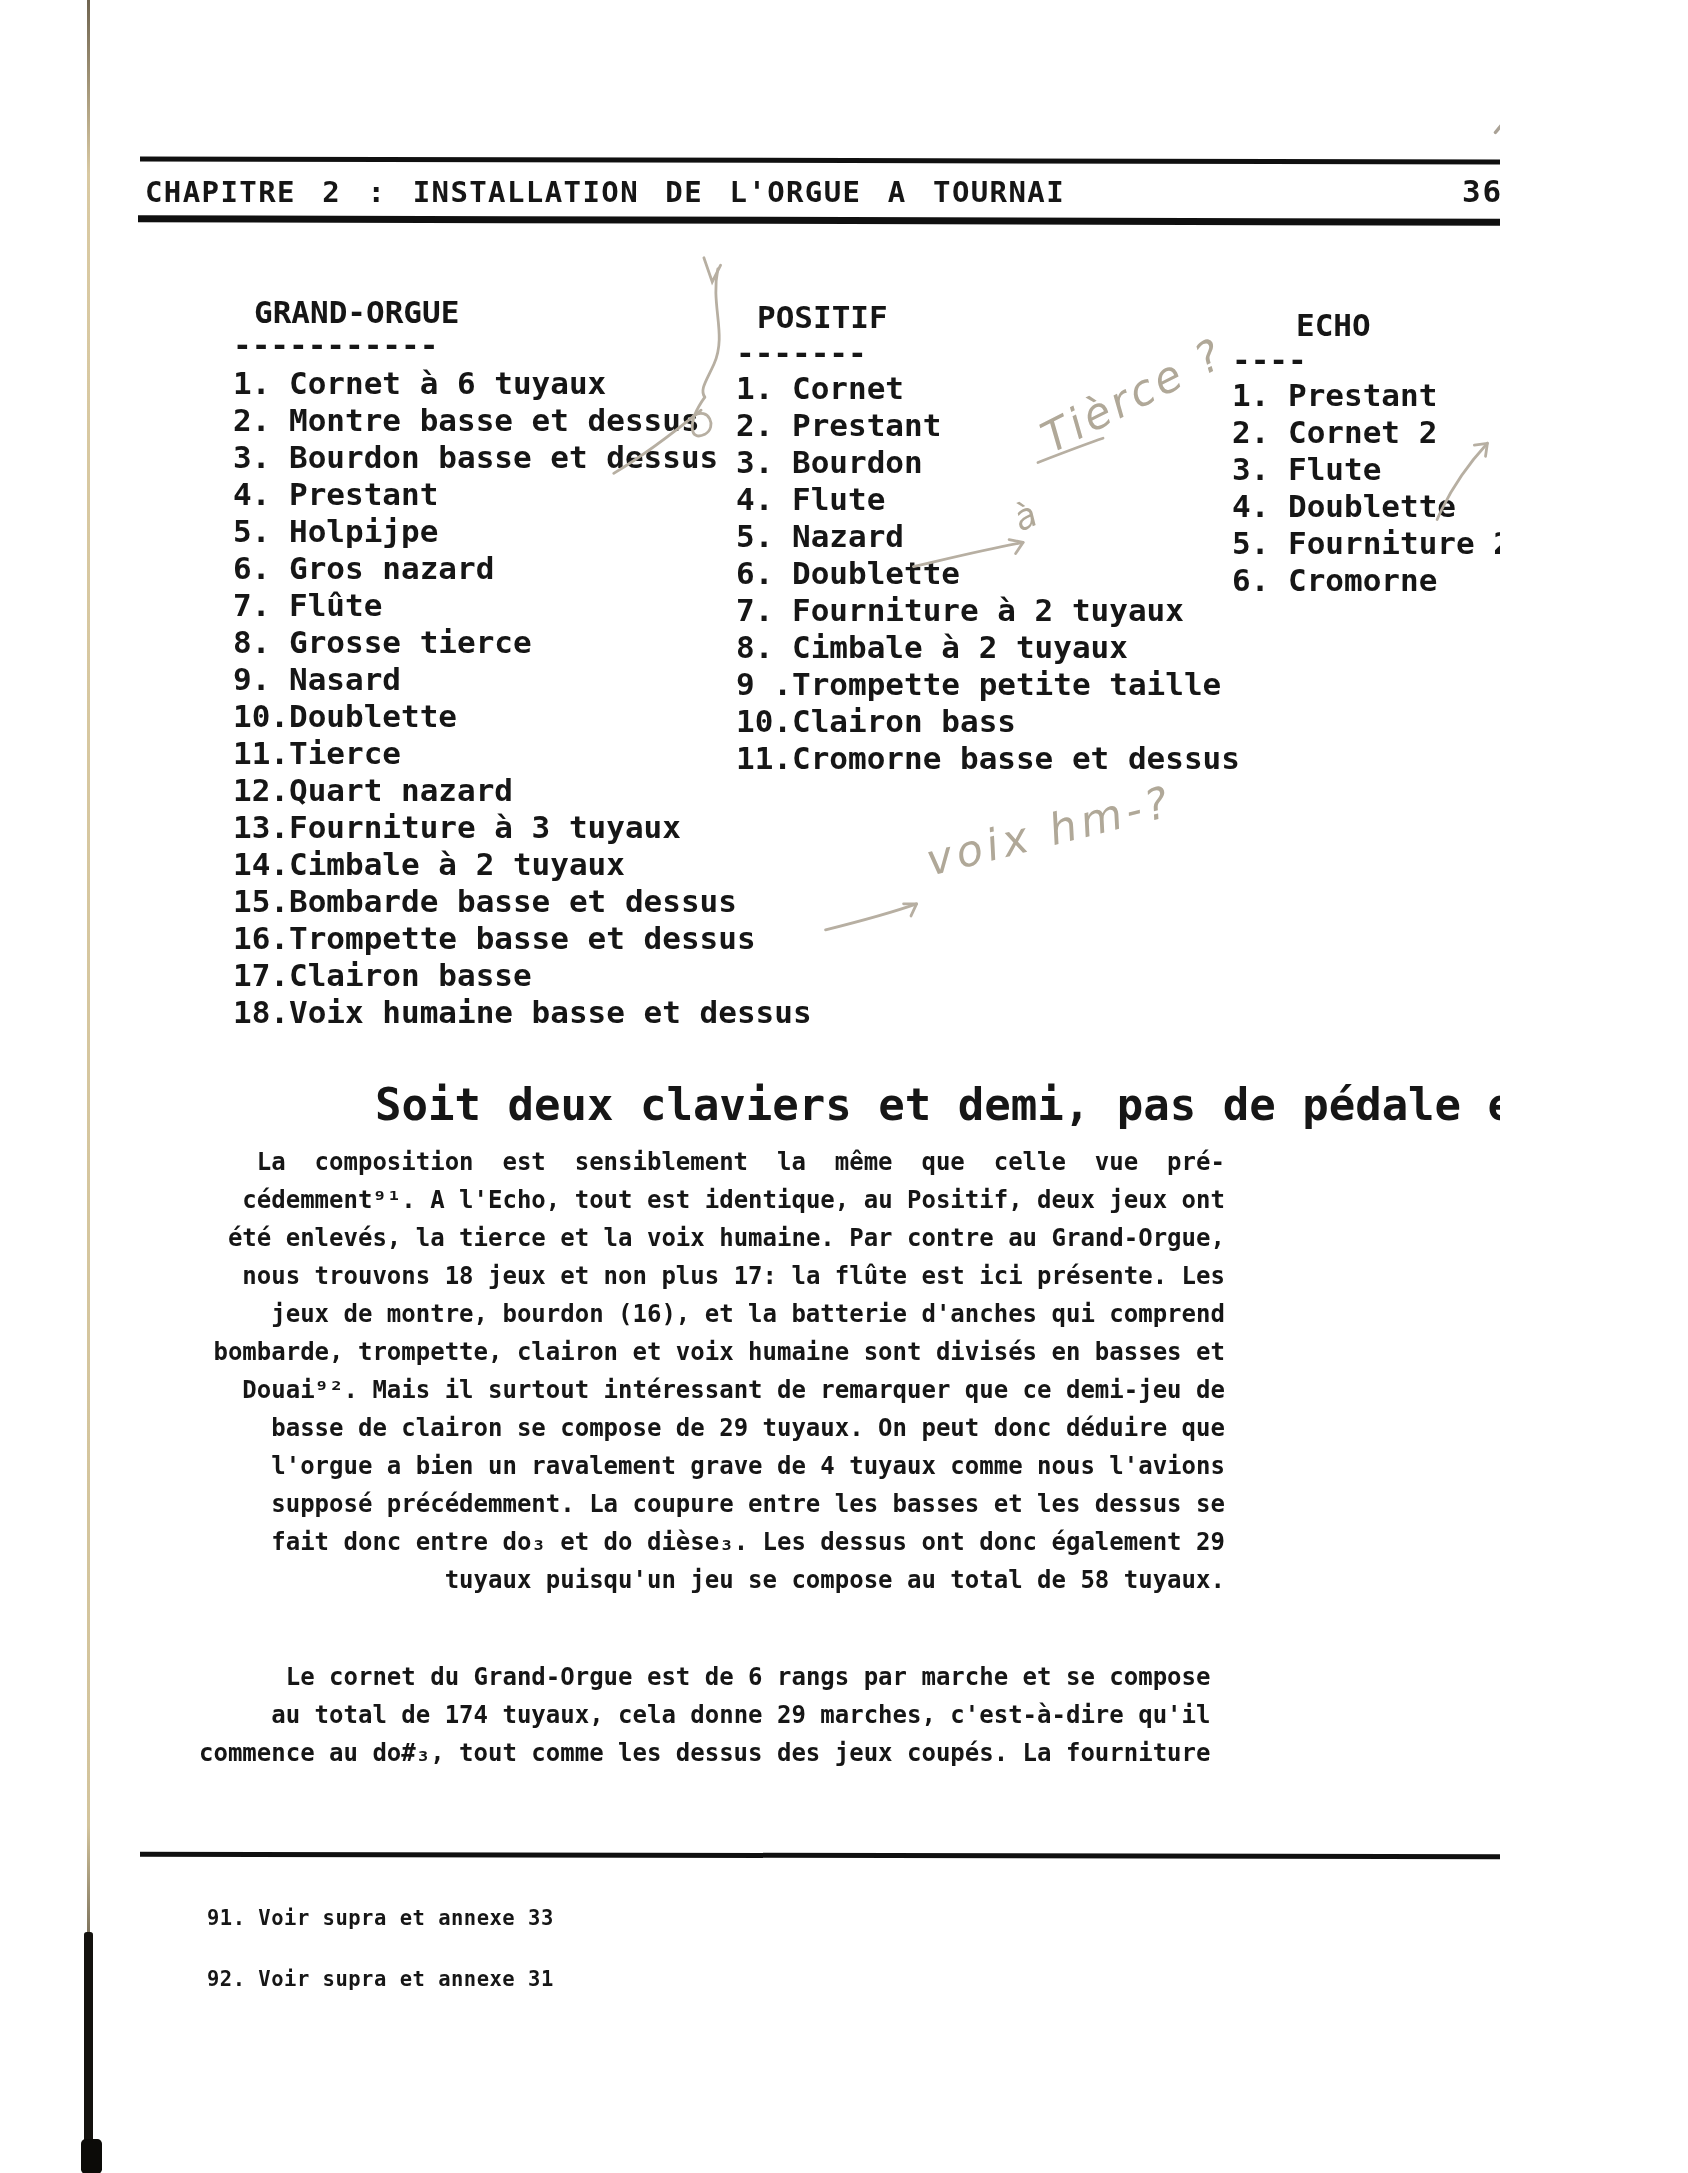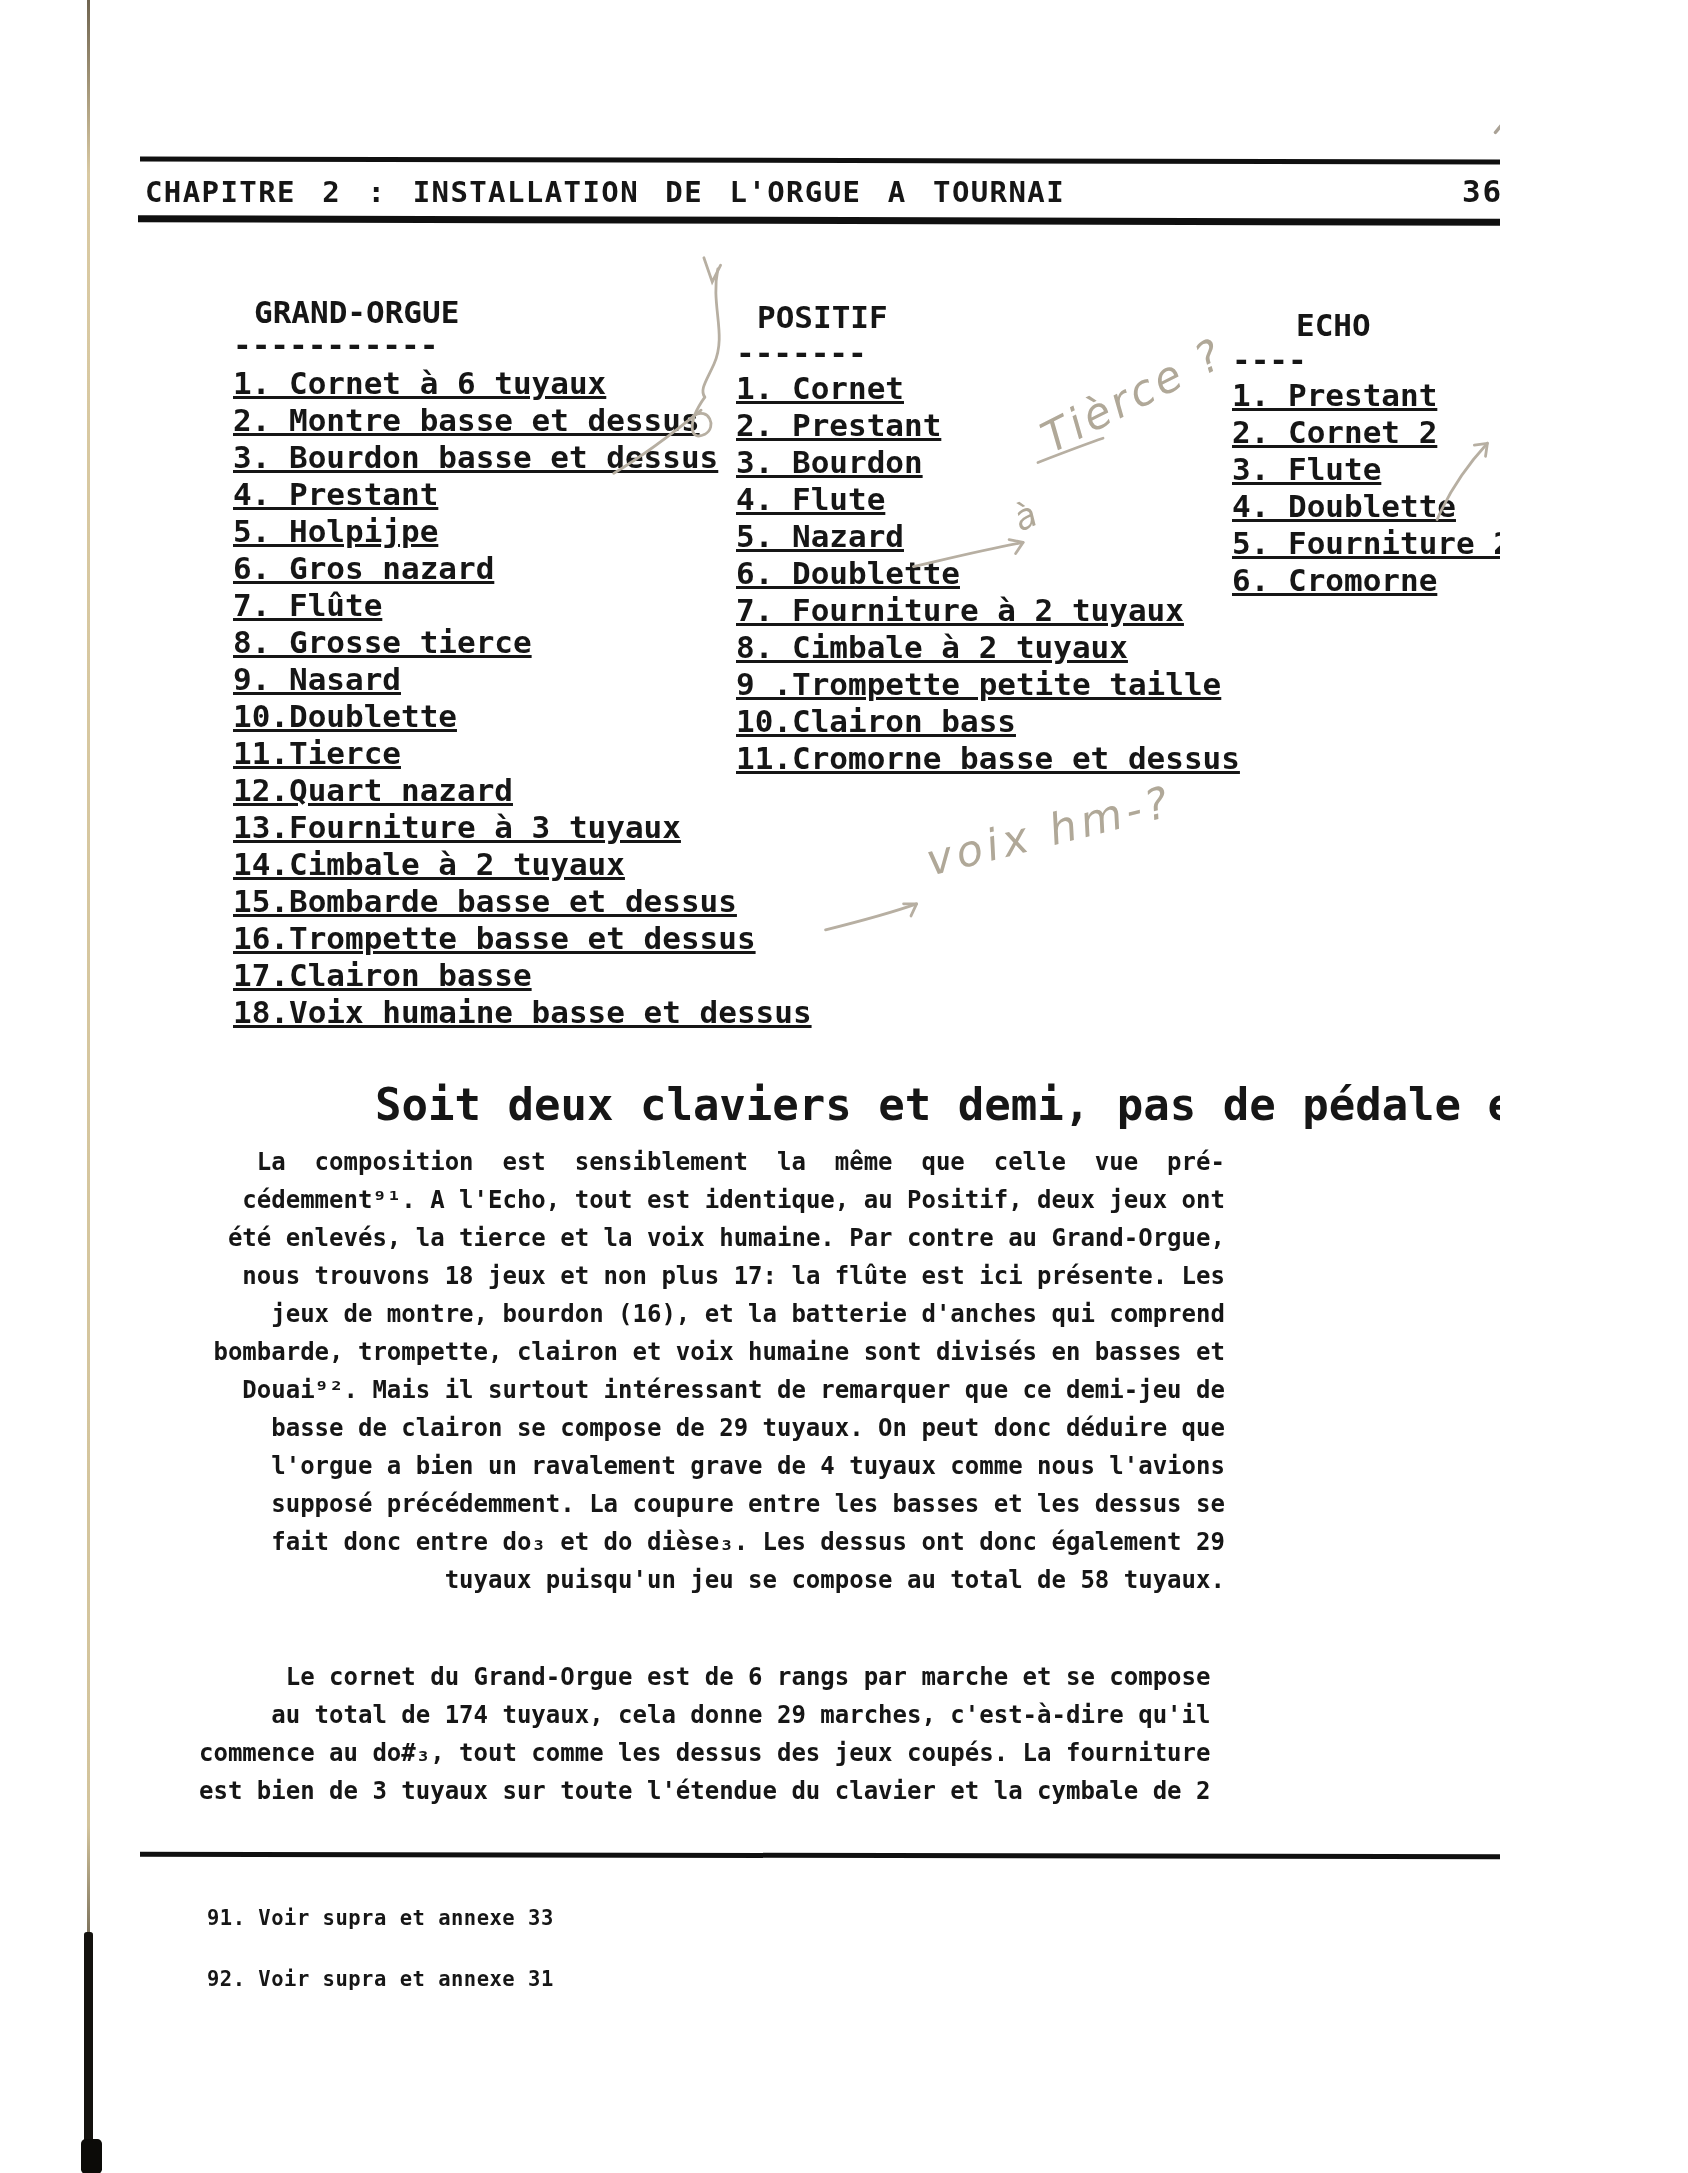--- a/index.html
+++ b/index.html
@@ -12,21 +12,21 @@
   #rule-top{left:140px;top:158px;width:1391px;height:4.7px;transform:rotate(0.12deg);}
   #rule-head{left:138px;top:217px;width:1395px;height:6.5px;transform:rotate(0.15deg);}
   #rule-foot{left:140px;top:1853px;width:1391px;height:4.7px;transform:rotate(0.1deg);}
 
   .header-title{position:absolute;left:145px;top:175px;font-size:29px;letter-spacing:1.4px;word-spacing:7.5px;}
   .page-number{position:absolute;left:1462px;top:173px;font-size:31px;letter-spacing:1.9px;}
 
   .col-title,.col-underline,.stop-item{font-size:31px;}
   .col-title,.col-underline{position:absolute;}
   .items{position:absolute;}
-  .stop-item{line-height:37px;text-decoration:underline;}
+  .stop-item{line-height:37px;}
   #go-title{left:254px;top:294px;}
   #go-underline{left:233px;top:327px;}
   #go-items{left:233px;top:365px;}
   #pos-title{left:757px;top:299px;}
   #pos-underline{left:736px;top:335px;}
   #pos-items{left:736px;top:370px;}
   #echo-title{left:1296px;top:307px;}
   #echo-underline{left:1232px;top:342px;}
   #echo-items{left:1232px;top:377px;}
 
@@ -140,21 +140,20 @@
       <div class="para-line">basse de clairon se compose de 29 tuyaux. On peut donc déduire que</div>
       <div class="para-line">l'orgue a bien un ravalement grave de 4 tuyaux comme nous l'avions</div>
       <div class="para-line">supposé précédemment. La coupure entre les basses et les dessus se</div>
       <div class="para-line">fait donc entre do₃ et do dièse₃. Les dessus ont donc également 29</div>
       <div class="para-line">tuyaux puisqu'un jeu se compose au total de 58 tuyaux.</div>
     </div>
   <div class="para" id="para2">
       <div class="para-line">    Le cornet du Grand-Orgue est de 6 rangs par marche et se compose</div>
       <div class="para-line">au total de 174 tuyaux, cela donne 29 marches, c'est-à-dire qu'il</div>
       <div class="para-line">commence au do#₃, tout comme les dessus des jeux coupés. La fourniture</div>
-      <div class="para-line">est bien de 3 tuyaux sur toute l'étendue du clavier et la cymbale de 2</div>
     </div>
 
   <div class="rule" id="rule-foot"></div>
   <div class="footnote" id="fn1">91. Voir supra et annexe 33</div>
   <div class="footnote" id="fn2">92. Voir supra et annexe 31</div>
 
   <svg class="pencil-svg" id="ann-x" style="left:1482px;top:47px" width="103" height="93" viewBox="0 0 110 100">
     <path d="M14 92 C 38 62, 66 32, 92 8"></path>
     <path d="M22 6 C 40 34, 68 70, 100 88"></path>
   </svg>

